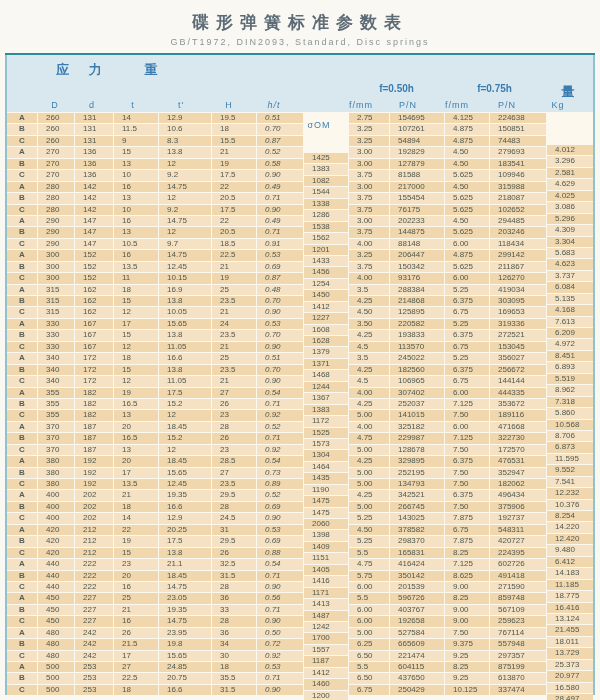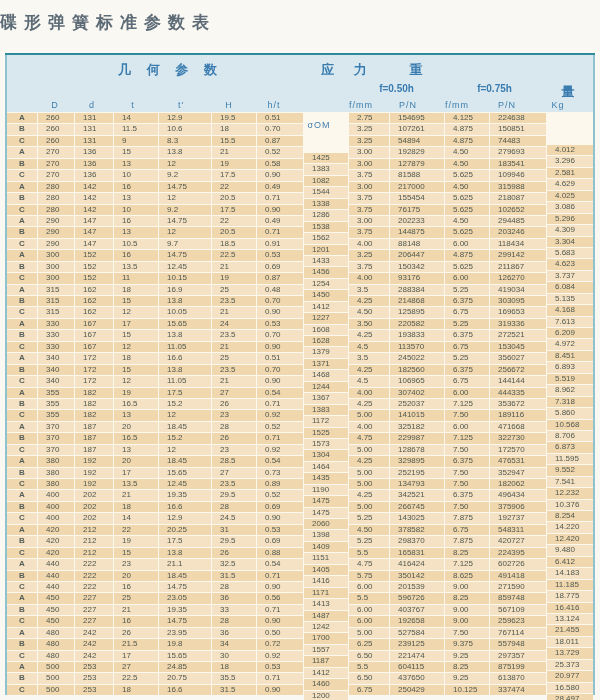--- a/index.html
+++ b/index.html
@@ -5,21 +5,21 @@
   * { margin:0; padding:0; box-sizing:border-box; }
   html,body { width:600px; height:700px; overflow:hidden; }
   body {
     background:#f7f4ee;
     font-family:"Liberation Sans", sans-serif;
     color:#4f5a55;
   }
   .page { width:600px; height:700px; background:#faf8f3; position:relative; }
 
   
-  .title-block { padding-top:12px; height:53px; }
+  .title-block { text-align:center; padding-top:12px; height:53px; }
   .doc-title {
     font-size:17px; font-weight:bold; color:#5d6b76;
     letter-spacing:7px; line-height:22px;
   }
   .doc-subtitle {
     font-size:9px; color:#8a949b; letter-spacing:2px; margin-top:3px;
   }
 
   
   .top-rule { height:2px; background:#2d8b9c; margin:0 5px; }
@@ -45,21 +45,21 @@
   .weight-char {
     font-size:13px; font-weight:bold; color:#3a7cb0; text-align:center;
   }
   .hcell {
     font-size:9px; color:#3f7fae; text-align:center; letter-spacing:1px;
     white-space:nowrap;
   }
 
   
   .c0{width:30px;} .c1{width:36px;} .c2{width:38px;} .c3{width:44px;}
-  .c4{width:52px;} .c5{width:44px;} .c6{width:46px;} .c7{width:44px;margin-top:40px;}
+  .c4{width:52px;} .c5{width:44px;} .c6{width:46px;font-style:italic;} .c7{width:44px;margin-top:40px;}
   .c8{width:40px;} .c9{width:54px;} .c10{width:44px;} .c11{width:56px;}
   .c12{width:46px;}
 
   
   .tbody { padding-top:1px; }
   .trow { display:flex; height:10.45px; margin-bottom:1px; }
   .cell {
     flex:none; margin-right:1px; height:100%;
     background:#f1d7ae;
     font-size:8px; line-height:10.45px; color:#50594f;
@@ -70,31 +70,31 @@
   .cell.c0 { text-align:center; padding-left:0; font-weight:bold; color:#56605a; }
   .cell.c12 { margin-right:0;margin-top:32px; }
 </style>
 </head>
 <body>
 
 <div class="page">
 
   <div class="title-block">
     <div class="doc-title">碟形弹簧标准参数表</div>
+    <div class="doc-subtitle">GB/T1972, DIN2093, Standard, Disc springs</div>
   </div>
 
   <div class="top-rule"></div>
 
   <div class="table-wrap">
 
     <div class="thead">
 
       <div class="hgroup-row">
         <span class="hspacer" style="width:31px"></span>
-        <span class="group-label" style="width:265px">几 何 参 数</span>
         <span class="group-label" style="width:90px; letter-spacing:8px">应 力</span>
         <span class="weight-char" style="width:46px">重</span>
       </div>
 
       <div class="hsub-row">
         <span class="hspacer" style="width:342px"></span>
         <span class="sub-label" style="width:95px">f=0.50h</span>
         <span class="sub-label" style="width:101px">f=0.75h</span>
         <span class="weight-char" style="width:46px">量</span>
       </div>
@@ -811,21 +811,21 @@
         <div class="trow">
           <span class="cell c0">B</span>
           <span class="cell c1">480</span>
           <span class="cell c2">242</span>
           <span class="cell c3">21.5</span>
           <span class="cell c4">19.8</span>
           <span class="cell c5">34</span>
           <span class="cell c6">0.72</span>
           <span class="cell c7">1460</span>
           <span class="cell c8">6.25</span>
-          <span class="cell c9">239125</span>
+          <span class="cell c9">665609</span>
           <span class="cell c10">9.375</span>
           <span class="cell c11">557948</span>
           <span class="cell c12">20.977</span>
         </div>
         <div class="trow">
           <span class="cell c0">C</span>
           <span class="cell c1">480</span>
           <span class="cell c2">242</span>
           <span class="cell c3">17</span>
           <span class="cell c4">15.65</span>

